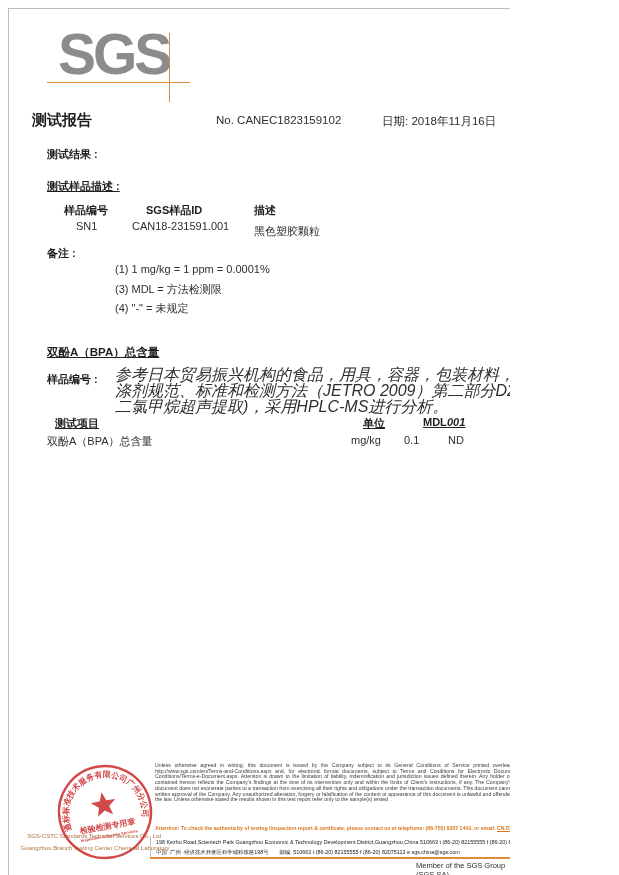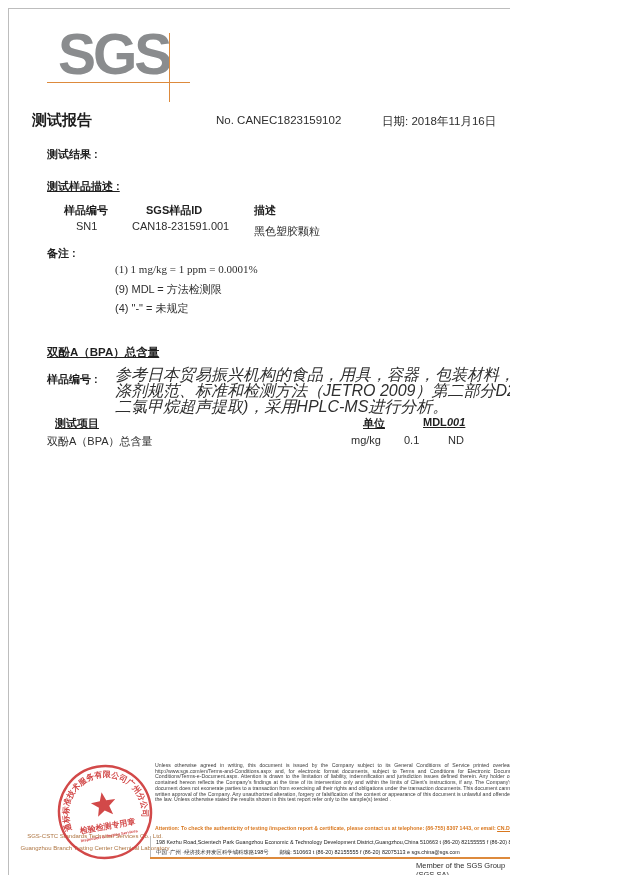--- a/index.html
+++ b/index.html
@@ -56,22 +56,22 @@
   <div class="abs label uline" style="left:47px;top:179px;">测试样品描述 :</div>
   <div class="abs th" style="left:64px;top:203px;">样品编号</div>
   <div class="abs th" style="left:146px;top:203px;">SGS样品ID</div>
   <div class="abs th" style="left:254px;top:203px;">描述</div>
   <div class="abs body-txt" style="left:76px;top:220px;">SN1</div>
   <div class="abs body-txt" style="left:132px;top:220px;">CAN18-231591.001</div>
   <div class="abs body-txt" style="left:254px;top:224px;">黑色塑胶颗粒</div>
 
   <div class="abs label" style="left:47px;top:246px;">备注 :</div>
   <div class="abs" style="left:115px;top:263px;">
-    <div class="body-txt" style="height:19px;font-family:Liberation Serif, serif;">(1) 1 mg/kg = 1 ppm = 0.0001%</div>
-    <div class="body-txt" style="height:19px;">(9) MDL = 方法检测限</div>
+    <div class="body-txt" style="height:19px;">(1) 1 mg/kg = 1 ppm = 0.0001%</div>
+    <div class="body-txt" style="height:19px;">(3) MDL = 方法检测限</div>
     <div class="body-txt" style="height:19px;">(4) "-" = 未规定</div>
   </div>
 
   <div class="abs label uline" style="left:47px;top:345px;font-size:11.5px;">双酚A（BPA）总含量</div>
   <div class="abs label" style="left:47px;top:372px;">样品编号 :</div>
   <div class="abs method-text" style="left:115px;top:367px;">参考日本贸易振兴机构的食品，用具，容器，包装材料，玩具，洗涤剂规范、标准和检测方法（JETRO 2009）第二部分D2章节(用二氯甲烷超声提取)，采用HPLC-MS进行分析。</div>
 
   <div class="abs th uline" style="left:55px;top:416px;">测试项目</div>
   <div class="abs th uline" style="left:353px;top:416px;margin-left:10px;">单位</div>
   <div class="abs th uline" style="left:402px;top:416px;padding-left:21px;">MDL</div>

